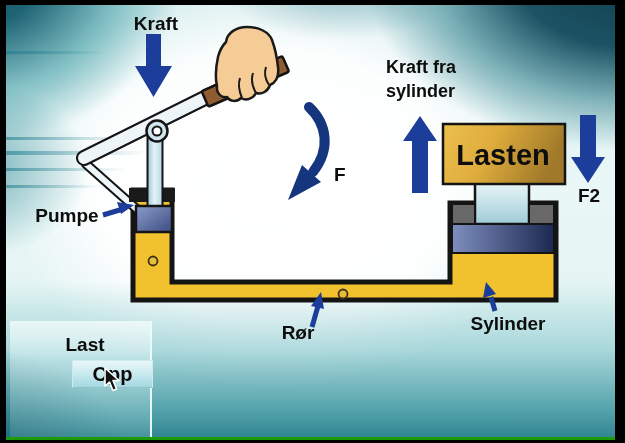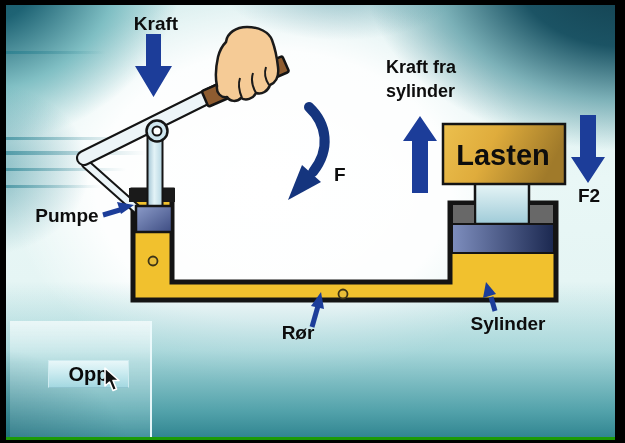--- a/index.html
+++ b/index.html
@@ -31,21 +31,21 @@
   .panel { position:absolute; left:10px; top:321px; width:140px; height:116px; z-index:6;
     background:linear-gradient(180deg, rgba(252,255,255,0.7) 0%, rgba(238,251,252,0.35) 35%, rgba(215,242,246,0.12) 100%);
     border-right:2px solid rgba(235,250,252,0.95); }
   .panel-title { position:absolute; left:45px; top:334px; width:80px; text-align:center;
     font-size:19px; font-weight:bold; color:#0b0b0b; z-index:7; }
   .btn { position:absolute; left:48px; width:81px; height:28px; z-index:7;
     background:linear-gradient(180deg,#DFF3F6 0%,#C0E6EC 45%,#99D1DB 100%);
     border:1px solid #CFEBF0; border-bottom-color:#8FC4CF;
     font-size:20px; font-weight:bold; color:#0a0a0a; text-align:center; line-height:26px;
     box-sizing:border-box; cursor:pointer; }
-  .btn-opp { top:360px; background:linear-gradient(180deg,#E8F7F9 0%,#CBEBF0 45%,#A4D8E1 100%); }
+  .btn-opp { top:360px; background:linear-gradient(180deg,#E8F7F9 0%,#CBEBF0 45%,#A4D8E1 100%);margin-left:24px; }
   .btn-ned { top:392px; }
   .cursor { position:absolute; left:103px; top:367px; z-index:8; }
   
   .frame { position:absolute; background:#000; z-index:10; }
   .f-top { left:0; top:0; width:625px; height:5px; }
   .f-left { left:0; top:0; width:6px; height:443px; }
   .f-right { left:615px; top:0; width:10px; height:443px; }
   .f-bottom { left:0; top:440px; width:625px; height:3px; }
   .green-line { position:absolute; left:0; top:437px; width:625px; height:3px; background:#1C9B06; z-index:5; }
 </style>
@@ -161,20 +161,21 @@
     <text x="386" y="73" font-size="18">Kraft fra</text>
     <text x="386" y="97" font-size="18">sylinder</text>
     <text x="334" y="181" font-size="19">F</text>
     <text x="589" y="202" text-anchor="middle" font-size="19">F2</text>
     <text x="67" y="222" text-anchor="middle" font-size="19">Pumpe</text>
     <text x="298" y="339" text-anchor="middle" font-size="19">Rør</text>
     <text x="508" y="330" text-anchor="middle" font-size="19">Sylinder</text>
   </svg>
 
   <div class="panel"></div>
+  <div class="panel-title">Last</div>
   <div class="btn btn-opp">Opp</div>
 
   <svg class="cursor" width="20" height="27" viewBox="0 0 20 27">
     <path d="M2,1 L2,19 L6.5,15 L10,23.5 L13.5,22 L10,13.5 L16,13.5 Z" fill="#111" stroke="#fff" stroke-width="1.6" stroke-linejoin="round"></path>
   </svg>
 
   <div class="green-line"></div>
   <div class="frame f-top"></div>
   <div class="frame f-left"></div>
   <div class="frame f-right"></div>

